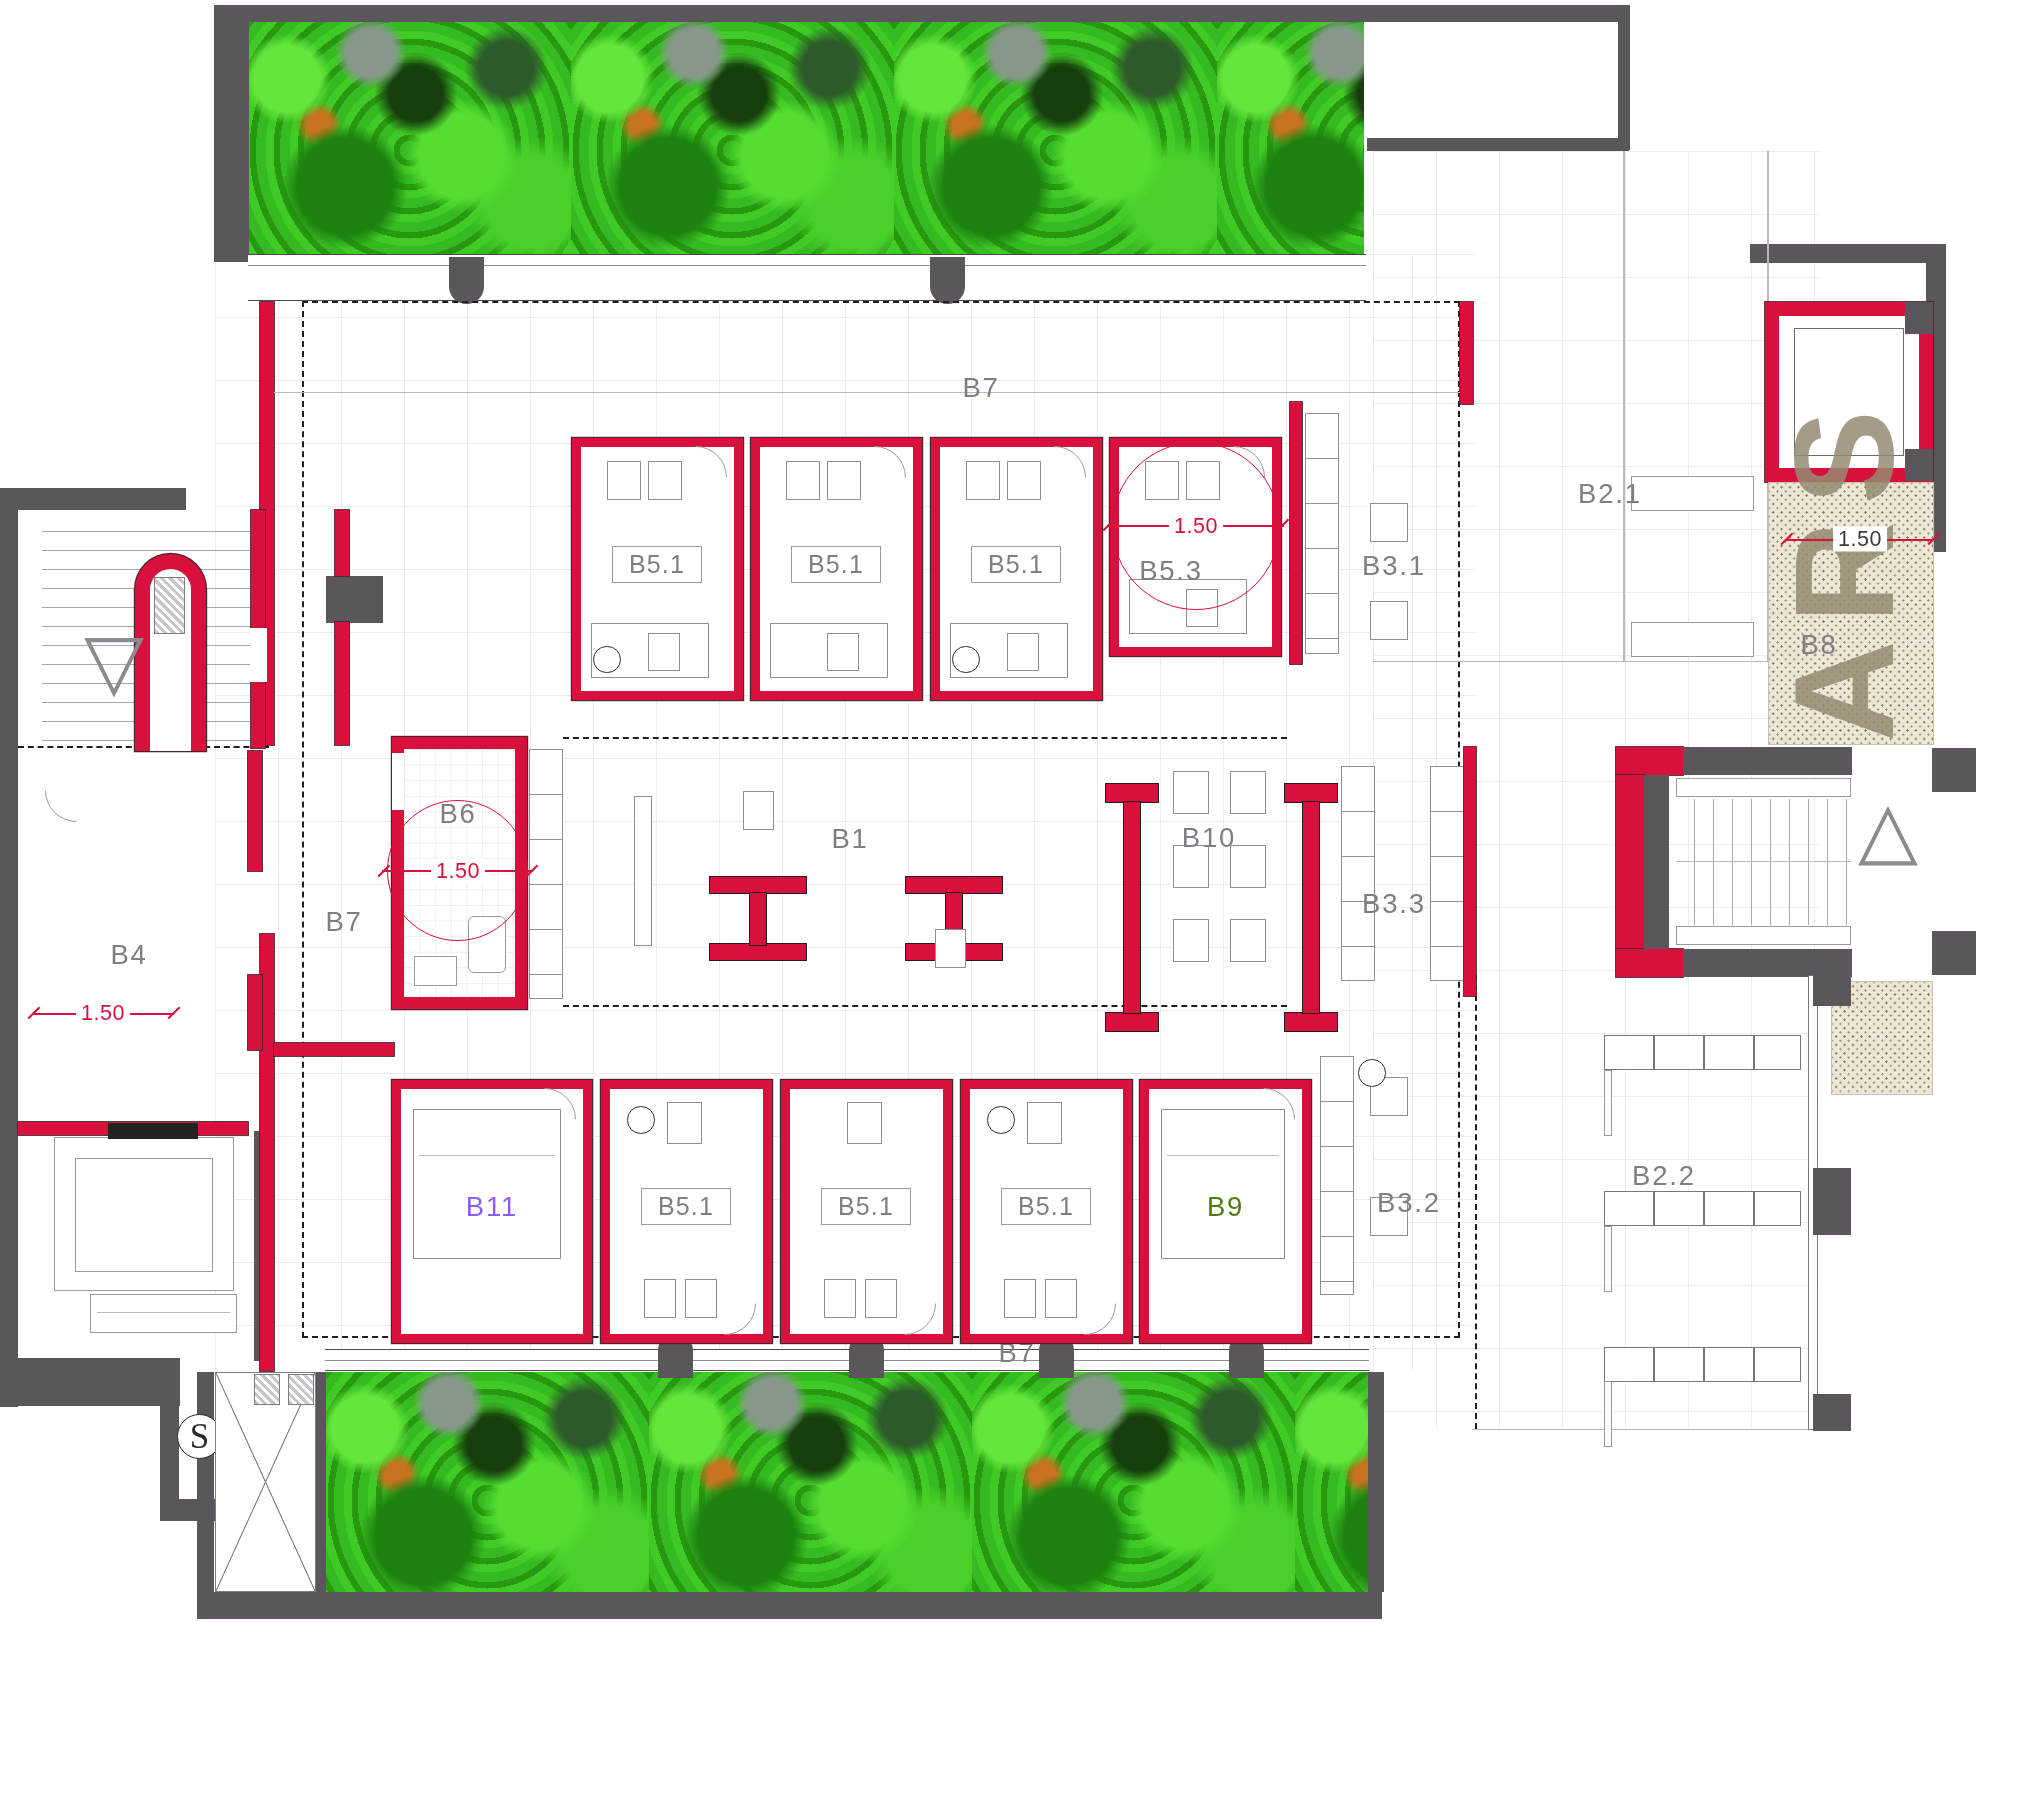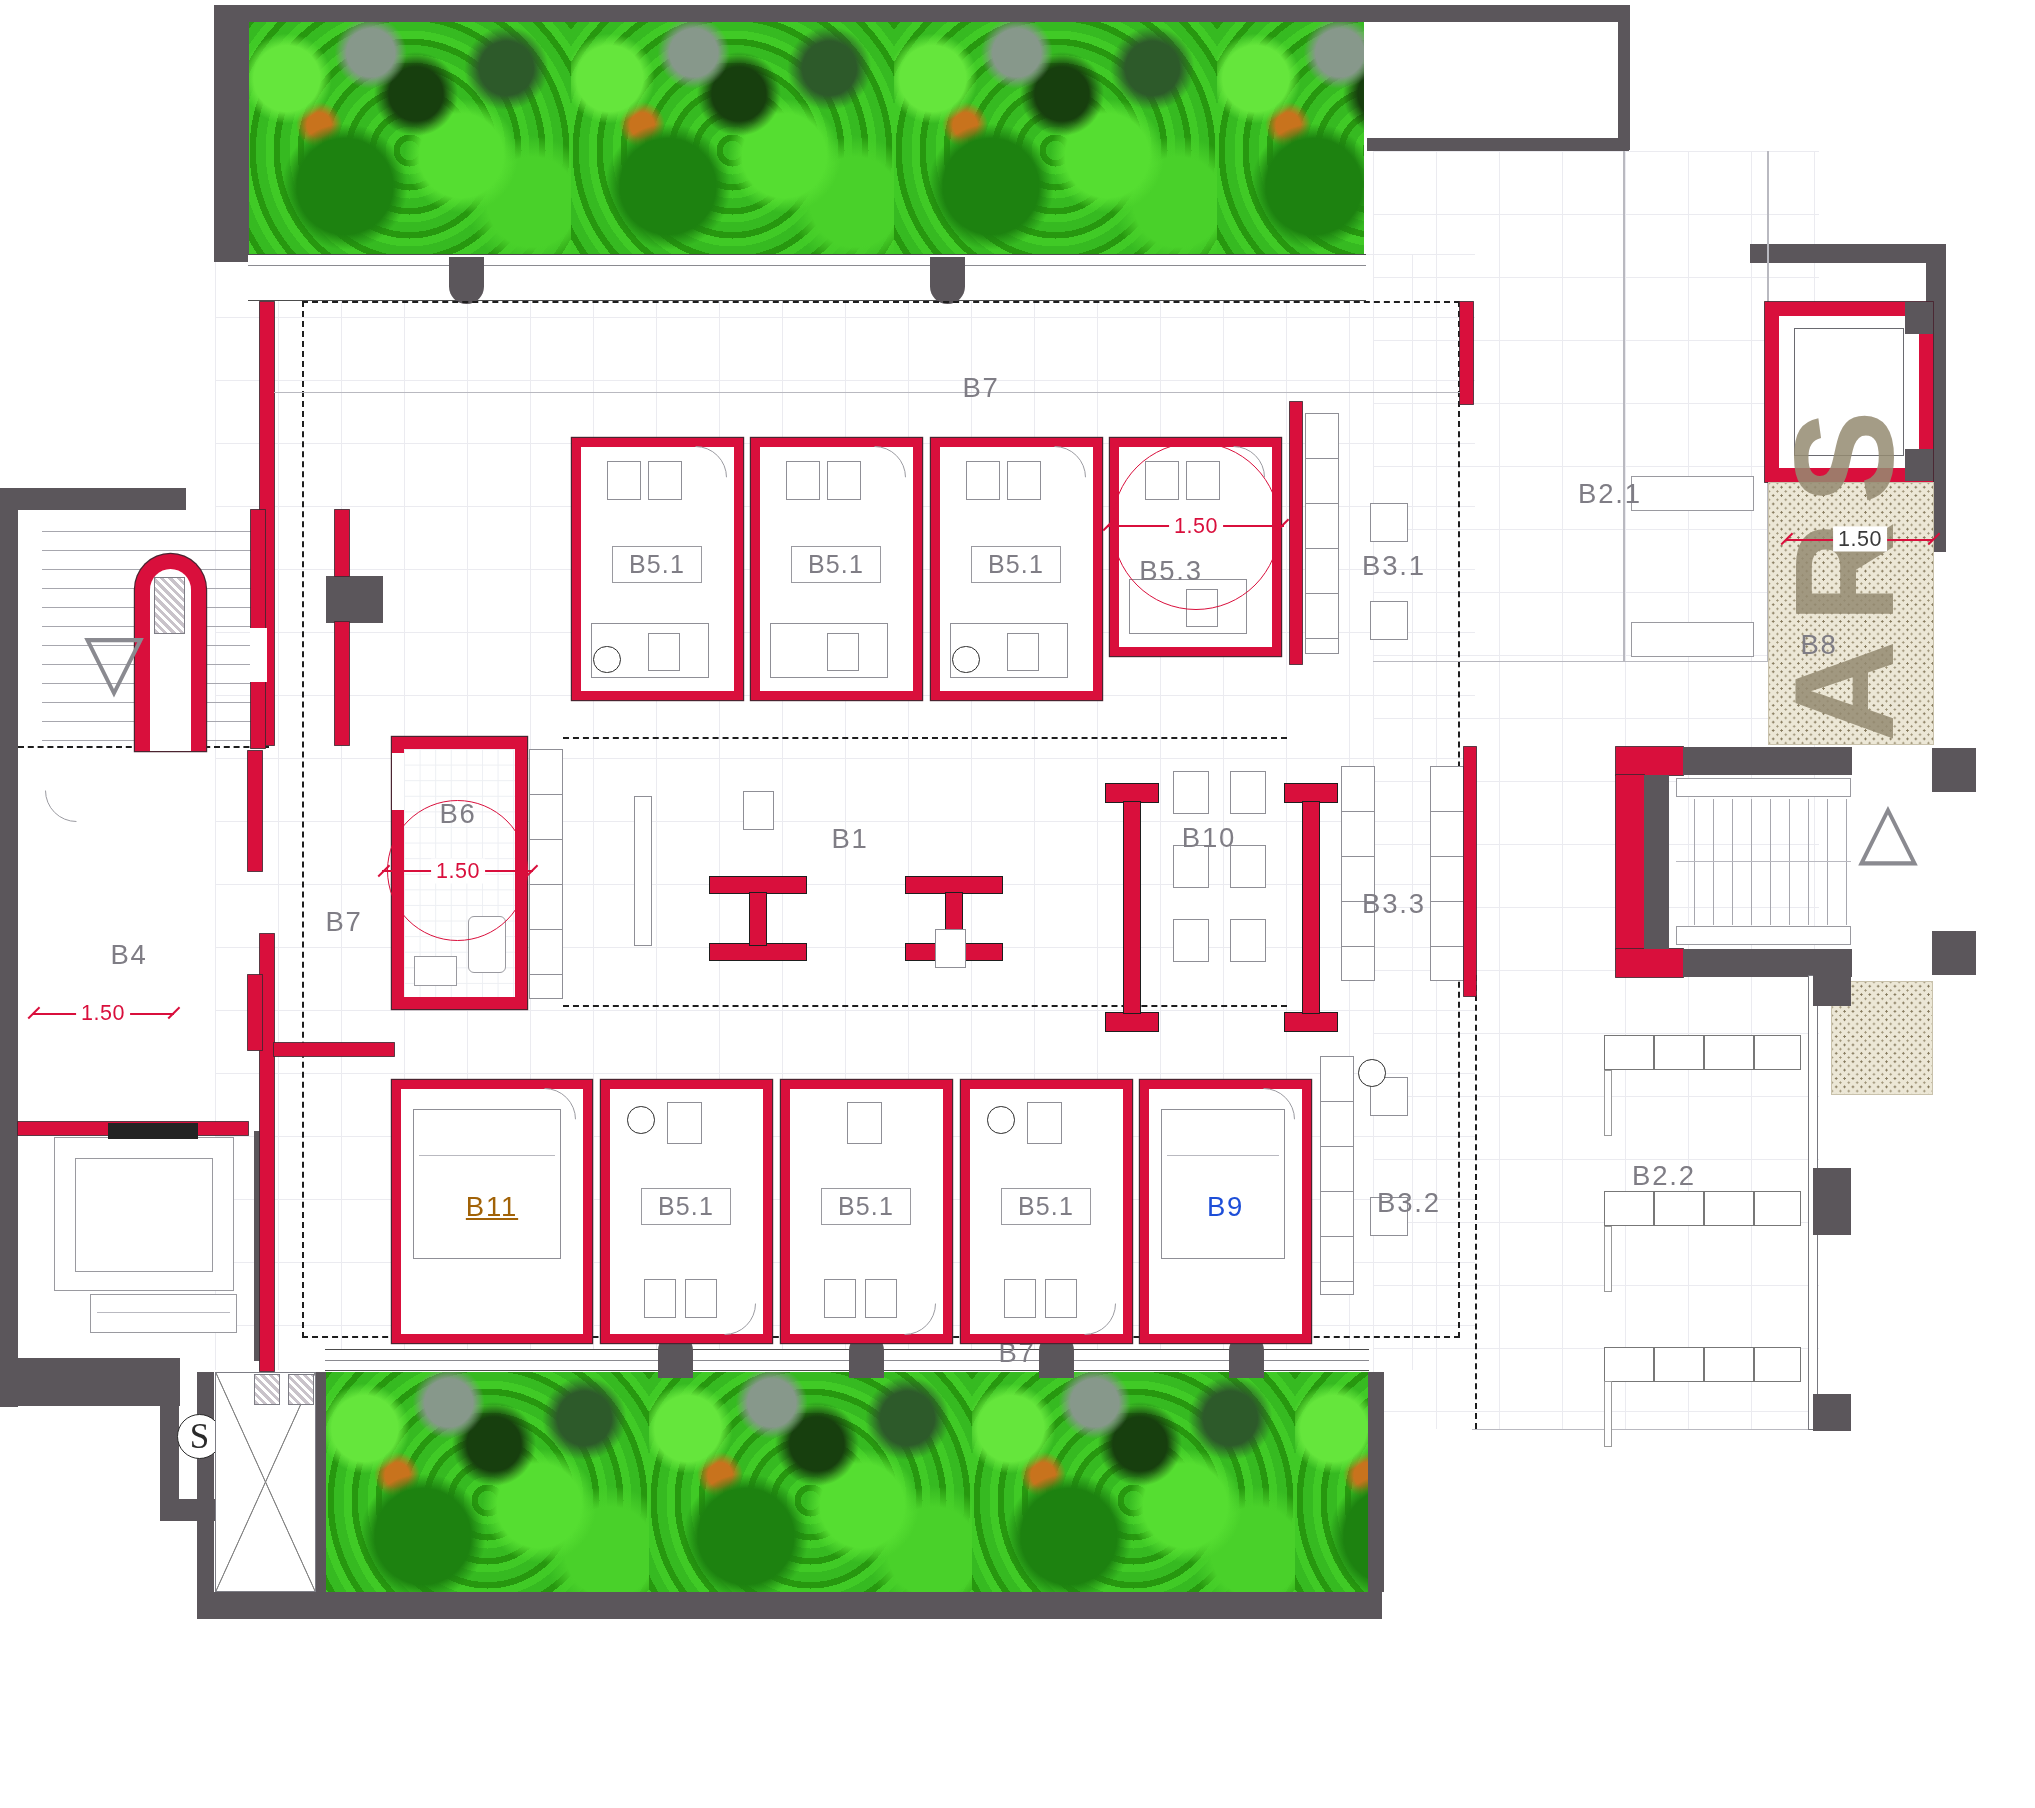--- a/index.html
+++ b/index.html
@@ -287,21 +287,21 @@
         <div class="sq" style="left: 67px; top: 14.4px; width: 34px; height: 39px;"></div>
         <div class="sq" style="left: 9.6px; bottom: 13px; width: 118px; height: 55px;"></div>
         <div class="sq" style="left: 67px; bottom: 20.3px; width: 32px; height: 38px;"></div>
         <div class="arc" style="right: 7.2px; top: -1.2px; transform: scaleX(-1);"></div>
         <div class="lbl" style="left: 34%; top: 62%;">B5.3</div>
       </div>
       <div class="room" style="left: 392px; top: 1044px; width: 200px; height: 263px;">
         <div class="sq" style="left: 12px; top: 20.3px; width: 148px; height: 150px;"></div>
         <div class="hl" style="left: 18px; top: 66px; width: 136px; height: 1.2px;"></div>
         <div class="arc" style="right: 7.2px; top: -1.2px; transform: scaleX(-1);"></div>
-        <div class="lbl" style="left: 50%; top: 48%; color: #a16207; text-decoration: underline;">B11</div>
+        <div class="lbl" style="left: 50%; top: 48%; color: #8b5cf6;">B11</div>
       </div>
       <div class="room" style="left: 601px; top: 1044px; width: 171px; height: 263px;">
         <div class="sq" style="left: 57px; top: 13px; width: 35px; height: 42px;"></div>
         <div class="circ" style="left: 17px; top: 17px; width: 27.5px; height: 27.5px;"></div>
         <div class="sq" style="left: 34px; bottom: 15.6px; width: 32px; height: 39px;"></div>
         <div class="sq" style="left: 75px; bottom: 15.6px; width: 32px; height: 39px;"></div>
         <div class="arc" style="right: 7.2px; bottom: -1.2px; transform: scale(-1, -1);"></div>
         <div class="lblbox" style="left: 31px; top: 99px; width: 90px; height: 37px;">B5.1</div>
       </div>
       <div class="room" style="left: 781px; top: 1044px; width: 171px; height: 263px;">
@@ -316,21 +316,21 @@
         <div class="circ" style="left: 17px; top: 17px; width: 27.5px; height: 27.5px;"></div>
         <div class="sq" style="left: 34px; bottom: 15.6px; width: 32px; height: 39px;"></div>
         <div class="sq" style="left: 75px; bottom: 15.6px; width: 32px; height: 39px;"></div>
         <div class="arc" style="right: 7.2px; bottom: -1.2px; transform: scale(-1, -1);"></div>
         <div class="lblbox" style="left: 31px; top: 99px; width: 90px; height: 37px;">B5.1</div>
       </div>
       <div class="room" style="left: 1140px; top: 1044px; width: 171px; height: 263px;">
         <div class="sq" style="left: 12px; top: 20.3px; width: 124px; height: 150px;"></div>
         <div class="hl" style="left: 18px; top: 66px; width: 112px; height: 1.2px;"></div>
         <div class="arc" style="right: 7.2px; top: -1.2px; transform: scaleX(-1);"></div>
-        <div class="lbl" style="left: 50%; top: 48%; color: #1d4ed8;">B9</div>
+        <div class="lbl" style="left: 50%; top: 48%; color: #4d7c0f;">B9</div>
       </div>
       <div class="dimcirc" style="left: 1112px; top: 406px; width: 168px; height: 168px;"></div>
       <div class="dimline" style="left: 1107px; top: 489px; width: 177px; background: rgb(217, 15, 60);"></div>
       <div class="tick" style="left: 1101px; top: 488px;"></div>
       <div class="tick" style="left: 1275px; top: 488px;"></div>
       <div class="dimtxt" style="left: 1196px; top: 490px; color: rgb(217, 15, 60);">1.50</div>
       <div class="dimcirc" style="left: 387px; top: 764px; width: 141px; height: 141px;"></div>
       <div class="dimline" style="left: 382px; top: 834px; width: 151px; background: rgb(217, 15, 60);"></div>
       <div class="tick" style="left: 376px; top: 834px;"></div>
       <div class="tick" style="left: 524px; top: 834px;"></div>

